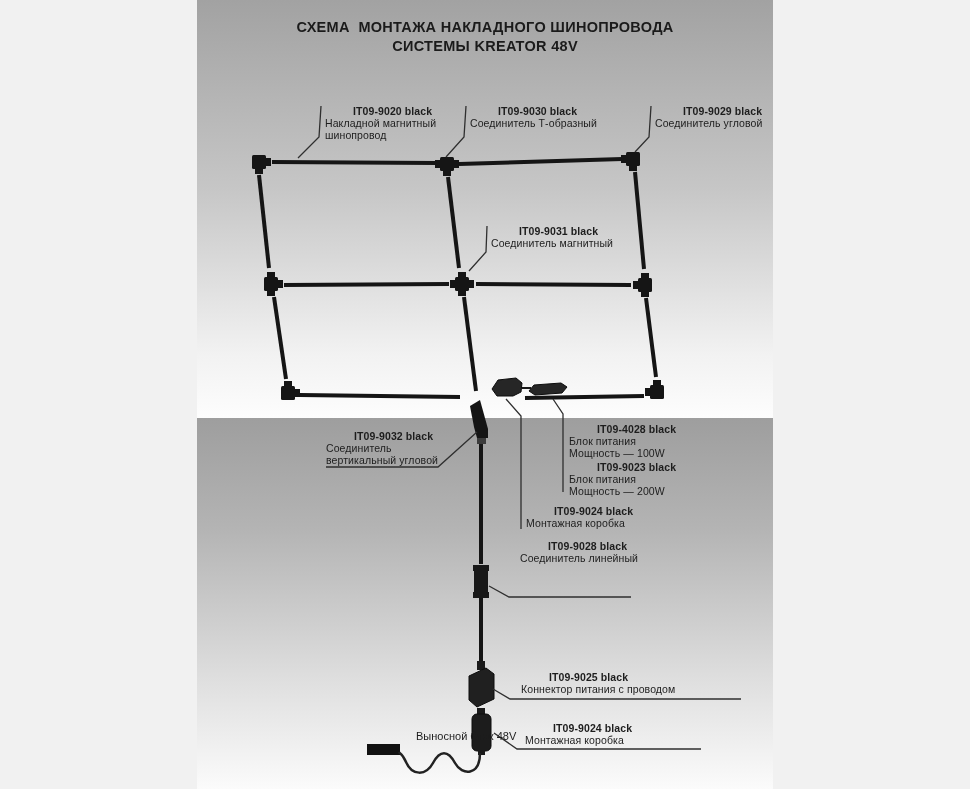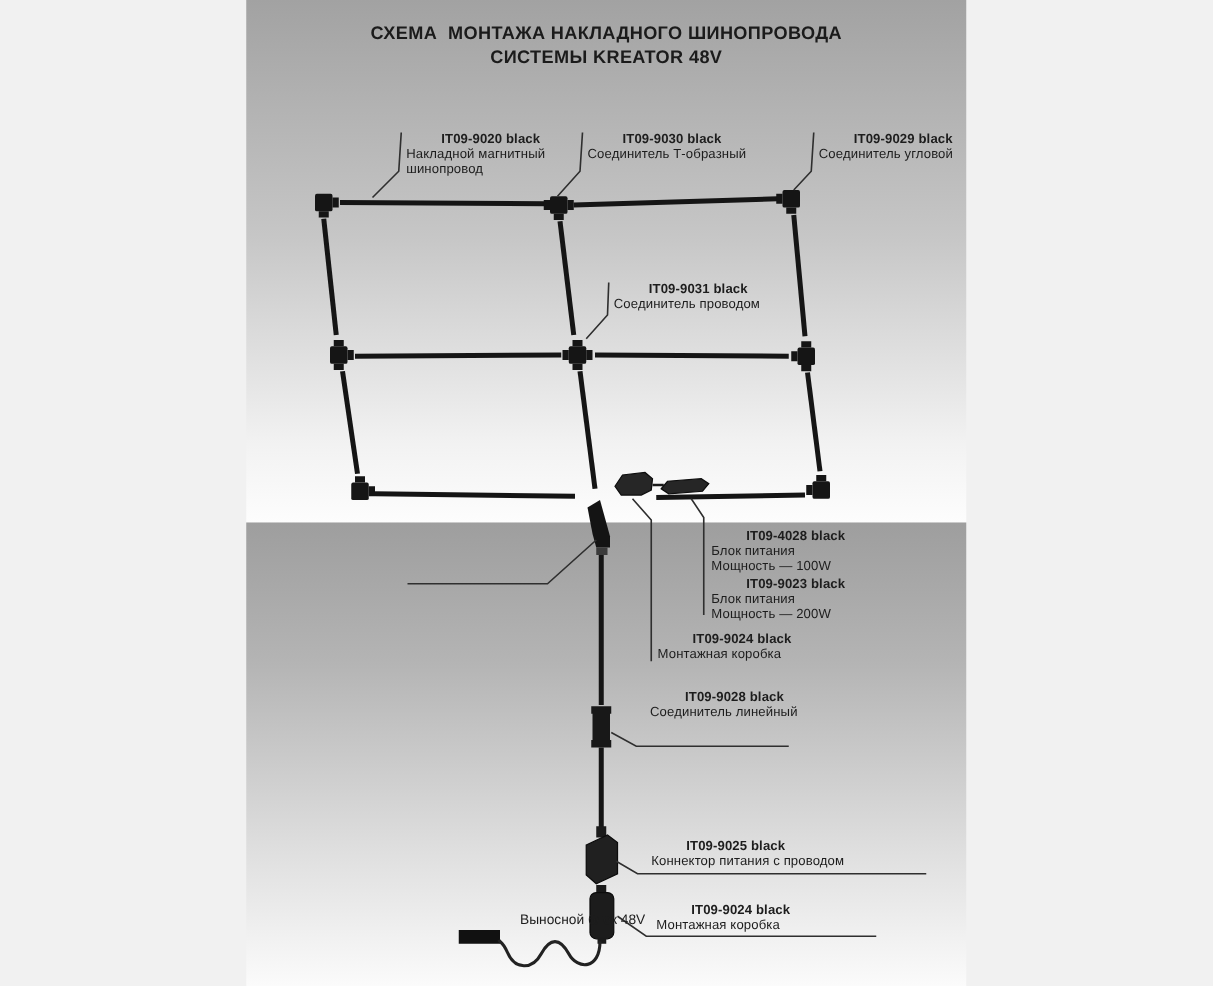--- a/index.html
+++ b/index.html
@@ -184,42 +184,47 @@
     <span class="desc">Соединитель Т-образный</span>
   </div>
 
   <div class="lbl" style="left:655px;top:105px;">
     <span class="part">IT09-9029 black</span>
     <span class="desc">Соединитель угловой</span>
   </div>
 
   <div class="lbl" style="left:491px;top:225px;">
     <span class="part">IT09-9031 black</span>
-    <span class="desc">Соединитель проводом</span>
-  </div>
-
+    <span class="desc">Соединитель магнитный</span>
+  </div>
+
+  <div class="lbl" style="left:326px;top:430px;">
+    <span class="part">IT09-9032 black</span>
+    <span class="desc">Соединитель</span>
+    <span class="desc">вертикальный угловой</span>
+  </div>
 
   <div class="lbl" style="left:569px;top:423px;">
     <span class="part">IT09-4028 black</span>
     <span class="desc">Блок питания</span>
     <span class="desc">Мощность — 100W</span>
   </div>
 
   <div class="lbl" style="left:569px;top:461px;">
     <span class="part">IT09-9023 black</span>
     <span class="desc">Блок питания</span>
     <span class="desc">Мощность — 200W</span>
   </div>
 
   <div class="lbl" style="left:526px;top:505px;">
     <span class="part">IT09-9024 black</span>
     <span class="desc">Монтажная коробка</span>
   </div>
 
-  <div class="lbl" style="left:520px;top:552px;">
+  <div class="lbl" style="left:520px;top:540px;">
     <span class="part">IT09-9028 black</span>
     <span class="desc">Соединитель линейный</span>
   </div>
 
   <div class="lbl" style="left:521px;top:671px;">
     <span class="part">IT09-9025 black</span>
     <span class="desc">Коннектор питания с проводом</span>
   </div>
 
   <div class="lbl" style="left:525px;top:722px;">

